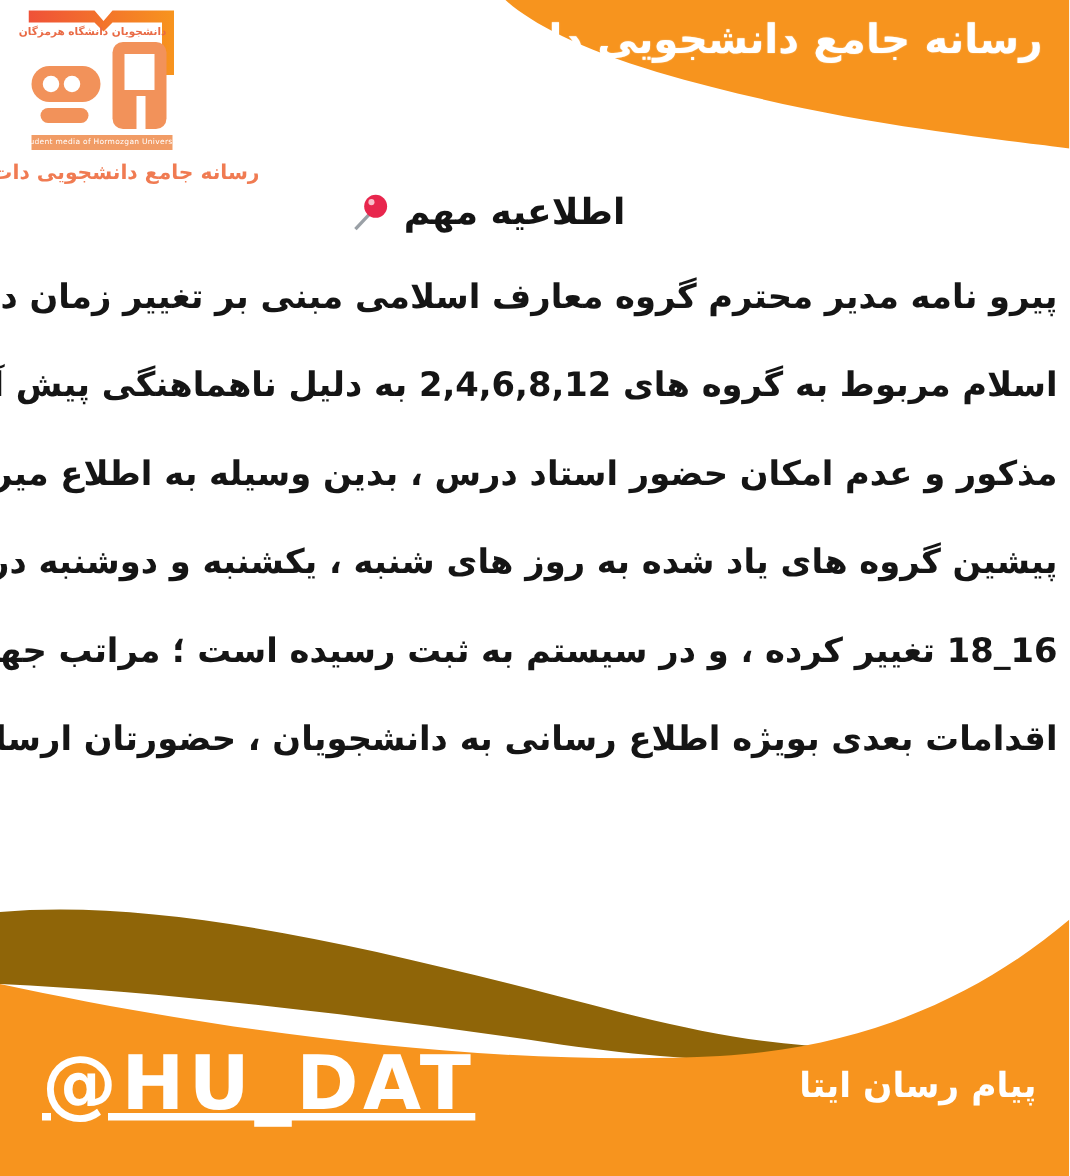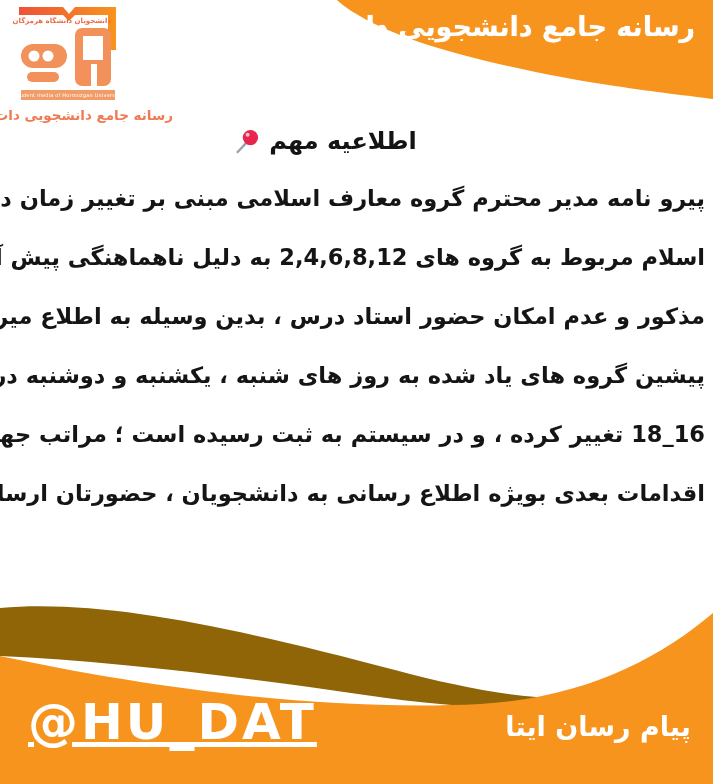--- a/index.html
+++ b/index.html
@@ -46,21 +46,21 @@
     white-space:nowrap;
   }
   
   .footer-wave{position:absolute;top:600px;left:0;width:713px;height:184px;}
   .footer-handle{
     position:absolute;top:686px;left:28px;height:72px;line-height:72px;
     color:#ffffff;font-size:50px;font-weight:800;letter-spacing:3px;white-space:nowrap;text-decoration:underline;
   }
   .footer-messenger{
     position:absolute;top:711px;right:22px;
-    color:#ffffff;font-size:27px;font-weight:bold;direction:rtl;white-space:nowrap;
+    color:#ffffff;font-size:23px;font-weight:bold;direction:rtl;white-space:nowrap;
   }
 </style>
 </head>
 <body>
 
 <div class="page">
 
   <svg class="header-wave" width="713" height="110" viewBox="0 0 713 110">
     <path d="M337,0 C352,14 385,32 438,48 C500,66 560,78 615,86 C655,92 690,96 713,99 L713,0 Z" fill="#F7941E"></path>
   </svg>

